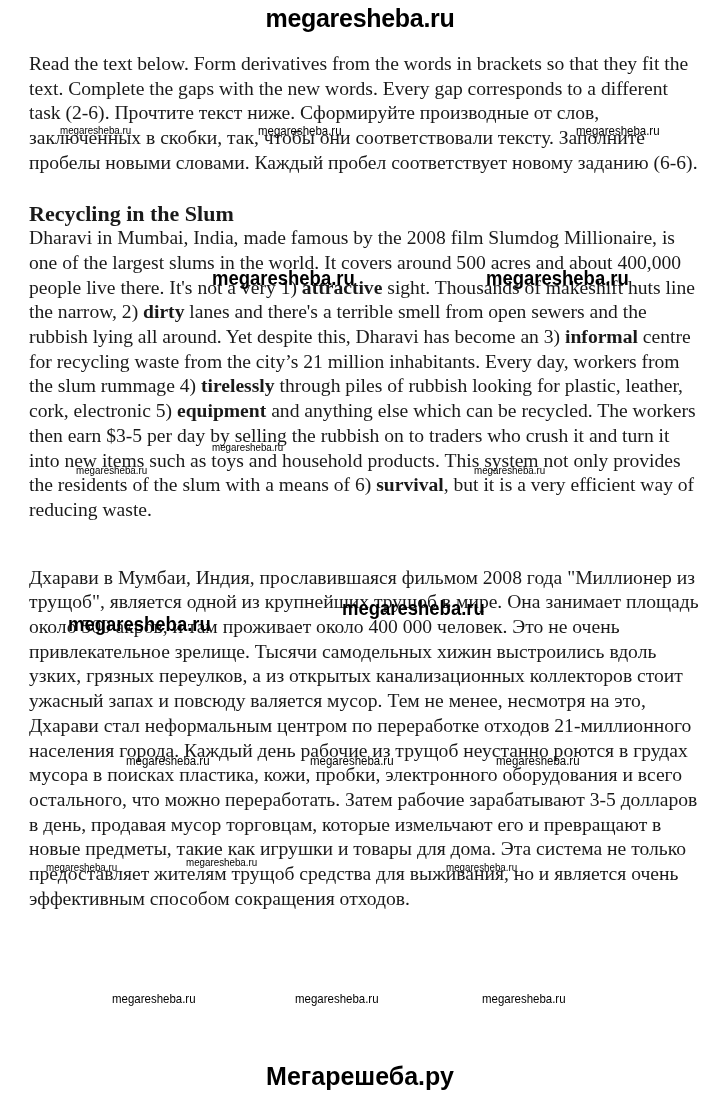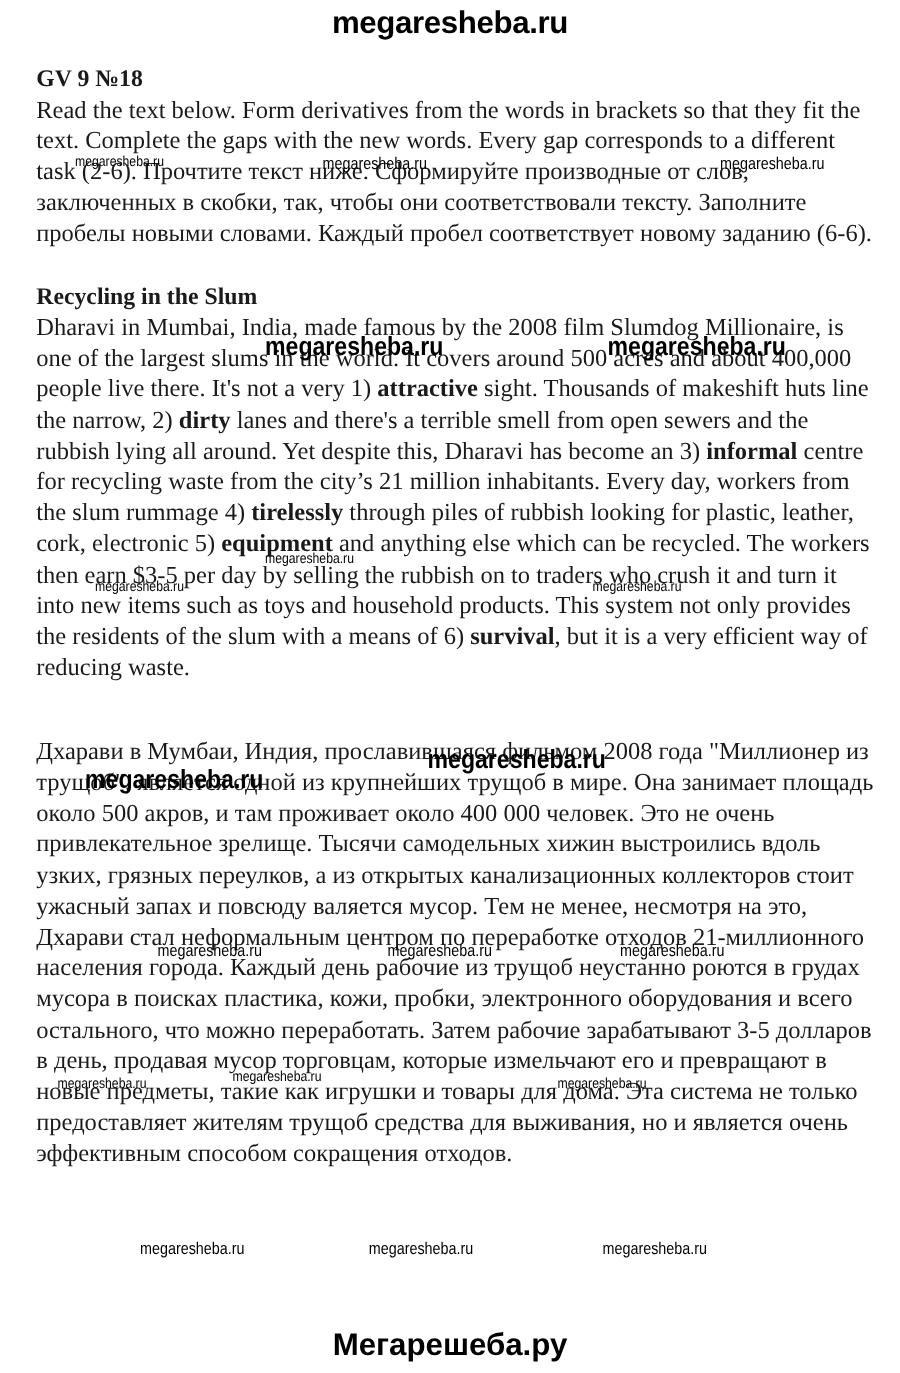--- a/index.html
+++ b/index.html
@@ -12,39 +12,38 @@
   .site-footer {
     position: absolute; top: 1062px; left: 0; width: 720px; text-align: center;
     font-family: "Liberation Sans", sans-serif; font-weight: bold; font-size: 25px; color: #000;
   }
   .content {
     position: absolute; left: 29px; top: 52px; width: 670px;
     font-family: "Liberation Serif", serif; font-size: 19.6px; line-height: 24.7px; color: #1a1a1a;
   }
   .content p { margin: 0; }
   .task-id { font-weight: bold; font-size: 19px; }
-  .section-title { font-weight: bold; font-size: 19px; }
+  .section-title { font-weight: bold; font-size: 22px; }
   .gap-1 { height: 26px; }
   .gap-2 { height: 43px; }
   b { font-weight: bold; }
   .wm {
     position: absolute; font-family: "Liberation Sans", sans-serif; color: #000; white-space: nowrap;
     transform-origin: left top;
   }
   .wm-small { font-size: 11.5px; transform: scaleX(0.85); }
   .wm-mid { font-size: 13.5px; transform: scaleX(0.85); }
   .wm-big { font-size: 21px; font-weight: bold; transform: scaleX(0.88); }
 </style>
 </head>
 <body>
 
 <div class="site-header">megaresheba.ru</div>
 
 <div class="content">
-  <p class="task-id">GV 9 №18</p>
   <p>
     <span>Read the text below. Form derivatives from the words in brackets so that they fit the text. Complete the gaps with the new words. Every gap corresponds to a different task (2-6).</span>
     <span>Прочтите текст ниже. Сформируйте производные от слов, заключенных в скобки, так, чтобы они соответствовали тексту. Заполните пробелы новыми словами. Каждый пробел соответствует новому заданию (6-6).</span>
   </p>
   <div class="gap-1"></div>
   <p class="section-title">Recycling in the Slum</p>
   <p id="english-body"><span>Dharavi in Mumbai, India, made famous by the 2008 film Slumdog Millionaire, is one of the largest slums in the world. It covers around 500 acres and about 400,000 people live there. It's not a very 1) </span><b>attractive</b><span> sight. Thousands of makeshift huts line the narrow, 2) </span><b>dirty</b><span> lanes and there's a terrible smell from open sewers and the rubbish lying all around. Yet despite this, Dharavi has become an 3) </span><b>informal</b><span> centre for recycling waste from the city’s 21 million inhabitants. Every day, workers from the slum rummage 4) </span><b>tirelessly</b><span> through piles of rubbish looking for plastic, leather, cork, electronic 5) </span><b>equipment</b><span> and anything else which can be recycled. The workers then earn $3-5 per day by selling the rubbish on to traders who crush it and turn it into new items such as toys and household products. This system not only provides the residents of the slum with a means of 6) </span><b>survival</b><span>, but it is a very efficient way of reducing waste.</span></p>
   <div class="gap-2"></div>
   <p>Дхарави в Мумбаи, Индия, прославившаяся фильмом 2008 года "Миллионер из трущоб", является одной из крупнейших трущоб в мире. Она занимает площадь около 500 акров, и там проживает около 400 000 человек. Это не очень привлекательное зрелище. Тысячи самодельных хижин выстроились вдоль узких, грязных переулков, а из открытых канализационных коллекторов стоит ужасный запах и повсюду валяется мусор. Тем не менее, несмотря на это, Дхарави стал неформальным центром по переработке отходов 21-миллионного населения города. Каждый день рабочие из трущоб неустанно роются в грудах мусора в поисках пластика, кожи, пробки, электронного оборудования и всего остального, что можно переработать. Затем рабочие зарабатывают 3-5 долларов в день, продавая мусор торговцам, которые измельчают его и превращают в новые предметы, такие как игрушки и товары для дома. Эта система не только предоставляет жителям трущоб средства для выживания, но и является очень эффективным способом сокращения отходов.</p>
 </div>

